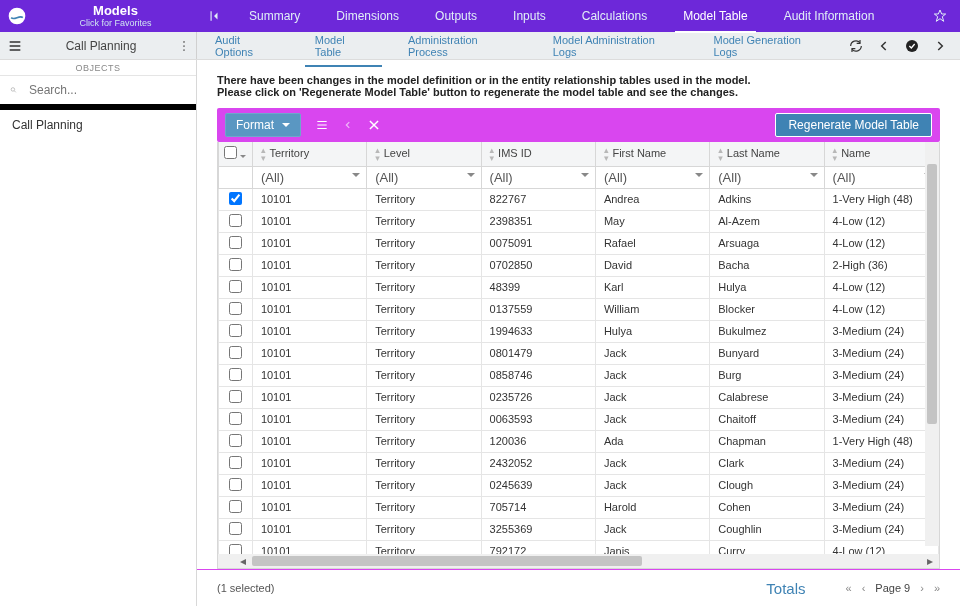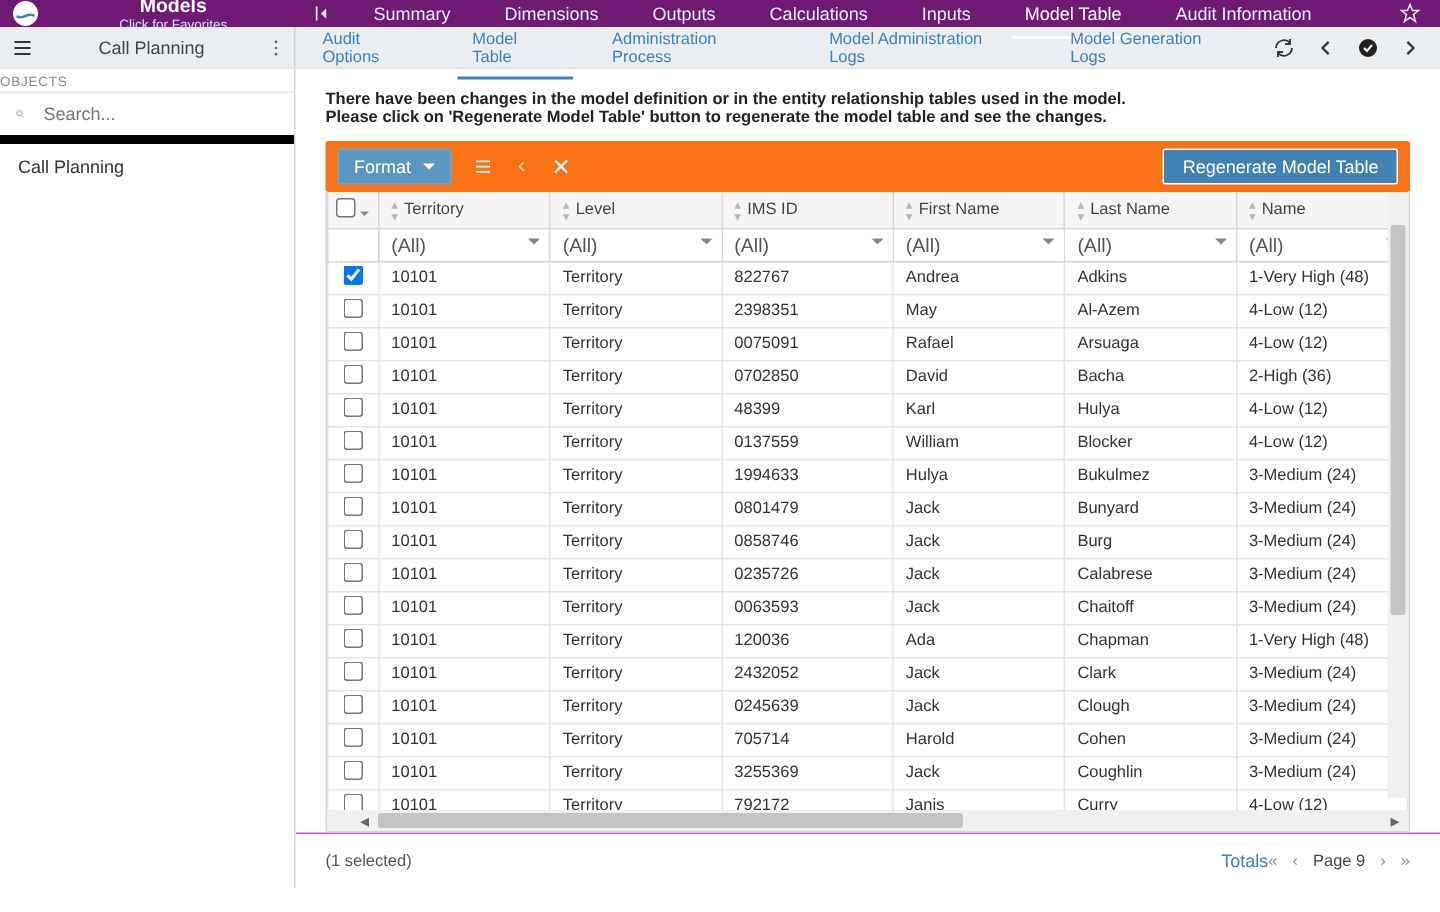--- a/index.html
+++ b/index.html
@@ -1,17 +1,17 @@
 <!DOCTYPE html>
 <html><head>
 <meta charset="utf-8">
 <style>
  html,body{margin:0;padding:0;font-family:Arial,Helvetica,sans-serif;font-size:12px;color:#333;background:#fff;height:608px;width:960px;overflow:hidden}
  *{box-sizing:border-box}
- .top{display:flex;align-items:stretch;height:18px;background:#701a75;color:#fff}
+ .top{display:flex;align-items:stretch;height:32px;background:#6d28d9;color:#fff}
  .logo{width:34px;display:flex;align-items:center;justify-content:center}
  .logo svg{width:20px;height:20px}
  .models{width:163px;text-align:center;display:flex;flex-direction:column;justify-content:center}
  .models .t1{font-size:13px;font-weight:bold;line-height:13px}
  .models .t2{font-size:9px;color:#cfe3f1;line-height:12px}
  .tabs{display:flex;align-items:center;flex:1}
  .collapse{width:22px;display:flex;align-items:center;justify-content:center;margin:0 6px}
  .tab{padding:0 18px;height:34px;display:flex;align-items:center;font-size:12px;color:#e1eef7;cursor:pointer;position:relative}
  .tab.active{color:#fff}
  .tab.active:after{content:"";position:absolute;left:10px;right:10px;bottom:0;height:2px;background:#fff}
@@ -21,28 +21,28 @@
  .ham{width:30px;display:flex;align-items:center;justify-content:center}
  .subL .title{flex:1;text-align:center;font-size:12px;color:#444}
  .dots{width:24px;display:flex;align-items:center;justify-content:center}
  .subR{flex:1;display:flex;align-items:center}
  .subtab{padding:0 18px;height:40px;display:flex;align-items:center;font-size:11px;color:#3f83b4;cursor:pointer;position:relative}
  .subtab.active:after{content:"";position:absolute;left:8px;right:8px;bottom:-1px;height:2px;background:#3f83b4}
  .subicons{margin-left:auto;display:flex;align-items:center;padding-right:6px}
  .ibtn{width:28px;height:28px;display:flex;align-items:center;justify-content:center;color:#444}
  .body{display:flex;height:546px}
  .side{width:197px;border-right:1px solid #d8d8d8;display:flex;flex-direction:column}
- .obj{height:16px;font-size:9px;color:#888;border-bottom:1px solid #e5e5e5;line-height:16px;letter-spacing:.5px}
+ .obj{height:16px;font-size:9px;color:#888;text-align:center;border-bottom:1px solid #e5e5e5;line-height:16px;letter-spacing:.5px}
  .search{display:flex;align-items:center;height:34px;border-bottom:6px solid #000000;padding:0 10px}
  .search input{border:none;outline:none;margin-left:10px;font-size:12px;flex:1;color:#555}
  .tree{padding:8px 12px;font-size:12px;color:#333}
  .main{flex:1;display:flex;flex-direction:column;overflow:hidden;position:relative}
  .msg{padding:14px 24px 10px 20px;font-size:11px;color:#222}
  .msg b{font-weight:bold}
- .bar{height:34px;background:#f97316;margin:0 20px;border-radius:2px;display:flex;align-items:center;padding:0 8px}
+ .bar{height:34px;background:#d946ef;margin:0 20px;border-radius:2px;display:flex;align-items:center;padding:0 8px}
  .fmt{height:24px;background:#5a97c2;border:1px solid #6fa6cc;border-radius:2px;color:#fff;padding:0 10px;display:flex;align-items:center;font-size:12px;margin-right:8px}
  .fmt:after{content:"";border:4px solid transparent;border-top-color:#fff;margin-left:8px;transform:translateY(2px)}
  .baric{width:26px;height:26px;display:flex;align-items:center;justify-content:center;color:#fff}
  .regen{margin-left:auto;height:24px;border:1px solid #fff;border-radius:2px;color:#fff;padding:0 12px;display:flex;align-items:center;font-size:12px;background:#3f83b4}
  .gridwrap{margin:0 20px;flex:1;overflow:hidden;border:1px solid #d7d7d7;border-top:none;display:flex;flex-direction:column;position:relative}
  table{border-collapse:collapse;width:100%;table-layout:fixed}
  thead th{background:#f4f5f6;border:1px solid #d7d7d7;border-top:none;height:24px;font-size:11px;color:#444;font-weight:normal;padding:0 8px;text-align:left}
  thead tr.filters th{background:#fff;height:22px;font-size:13px;color:#555}
  .chkcol{width:32px;text-align:center}
  thead th.chkcol{padding:0}
@@ -54,21 +54,21 @@
  .rows{flex:1;overflow:hidden}
  .vsb{position:absolute;top:0;right:0;width:14px;bottom:22px;background:#f0f0f0}
  .vsb .thumb{position:absolute;left:2px;right:2px;top:22px;height:260px;background:#c4c4c4;border-radius:2px}
  .hsb{height:14px;background:#f0f0f0;position:relative}
  .hsb .thumb{position:absolute;top:2px;bottom:2px;left:34px;width:390px;background:#c4c4c4;border-radius:2px}
  .hsb .lar,.hsb .rar{position:absolute;top:0;bottom:0;width:18px;display:flex;align-items:center;justify-content:center;color:#666}
  .hsb .lar{left:34px;transform:translateX(-18px)}
  .hsb .rar{right:0}
  .footer{height:28px;border-top:1px solid #d946ef;display:flex;align-items:center;padding:18px 20px;font-size:11px;color:#555}
  .footer .sel{}
- .footer .totals{margin-left:auto;color:#3f83b4;font-size:12px}
+ .footer .totals{margin-left:auto;margin-right:40px;color:#3f83b4;font-size:15px}
  .pager{display:flex;align-items:center;gap:10px;color:#888}
  .pager .p{color:#444}
  input[type=checkbox]{margin:0}
 </style>
 </head>
 <body>
 
 <div class="top">
  <div class="logo">
   <svg viewBox="0 0 24 24" fill="#fff">
@@ -82,22 +82,22 @@
  </div>
  <div class="collapse">
   <svg width="14" height="14" viewBox="0 0 24 24" fill="#e1eef7">
         <path d="M6 4h2v16H6zM18 6l-6 6 6 6z"></path>
       </svg>
  </div>
  <div class="tabs" id="toptabs">
       <div class="tab">Summary</div>
       <div class="tab">Dimensions</div>
       <div class="tab">Outputs</div>
+      <div class="tab">Inputs</div>
       <div class="tab">Calculations</div>
-      <div class="tab">Inputs</div>
       <div class="tab active">Model Table</div>
       <div class="tab">Audit Information</div>
     </div>
  <div class="star">
   <svg width="16" height="16" viewBox="0 0 24 24" fill="none" stroke="#e1eef7" stroke-width="1.5">
         <path d="M12 3l2.5 6h6l-5 4 2 7-5.5-4-5.5 4 2-7-5-4h6z"></path>
       </svg>
  </div>
 </div>
 

